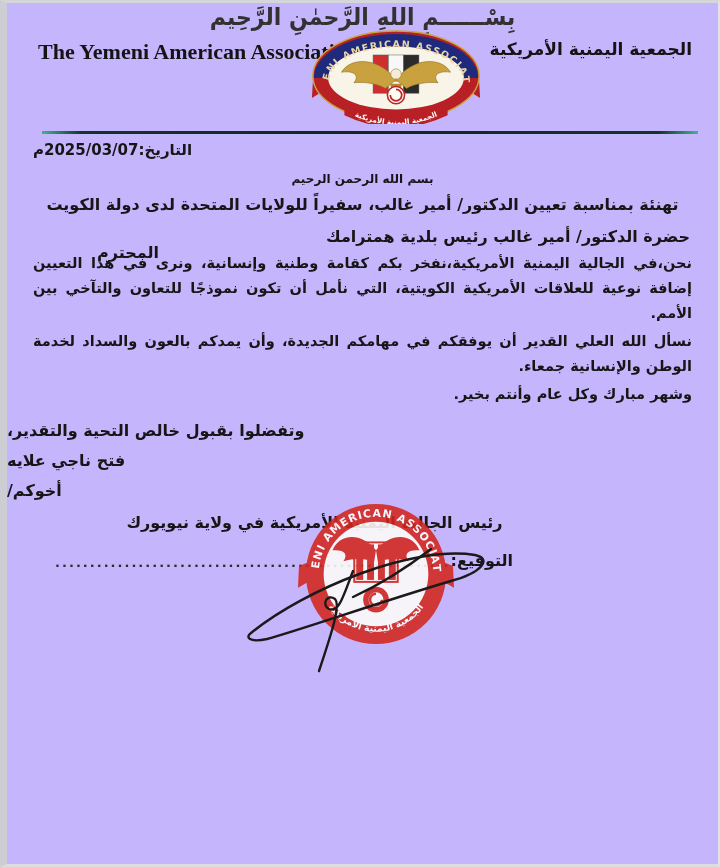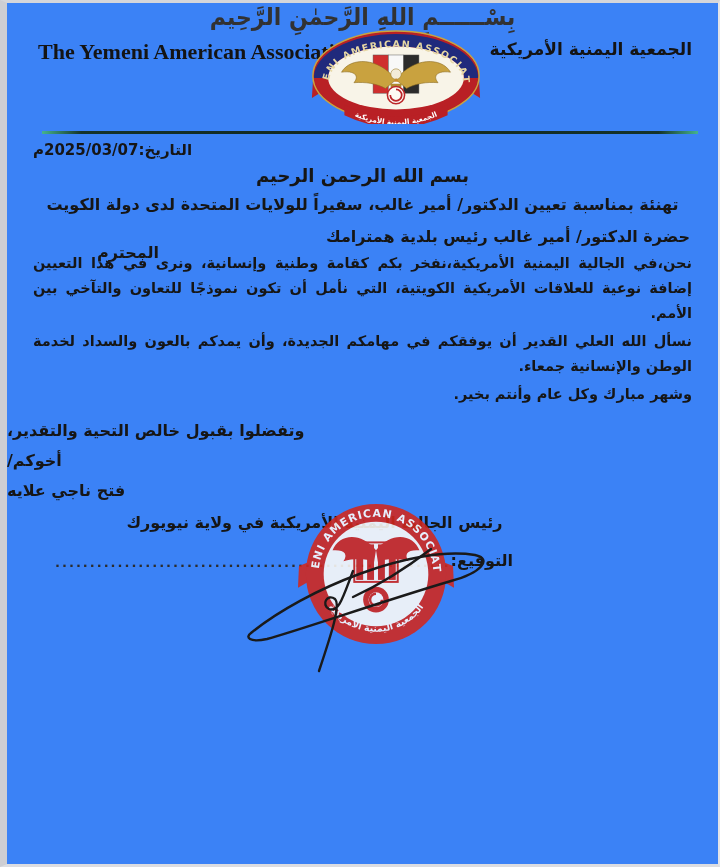--- a/index.html
+++ b/index.html
@@ -1,20 +1,20 @@
 <!DOCTYPE html>
 <html lang="ar"><head>
 <meta charset="utf-8">
 <style>
   html,body{margin:0;padding:0;background:#e9eaee;}
   .page{
     position:relative;
     width:720px;height:867px;
     margin:0;
-    background:#3b82f6;
+    background:#c4b5fd;
     box-sizing:border-box;
     border-left:7px solid #cdced3;
     border-top:3px solid #d5d6da;
     border-right:2px solid #e2e3e7;
     border-bottom:3px solid #dcdde1;
     overflow:hidden;
     font-family:"DejaVu Sans","Liberation Sans",sans-serif;
     color:#161616;
   }
   
@@ -41,21 +41,21 @@
     height:3px;margin:0 20px 0 35px;border:none;
     background:linear-gradient(90deg,#45b38d 0%,#15332a 6%,#112620 50%,#15332a 94%,#45b38d 100%);
   }
   .date-line{
     margin:7px 0 0 26px;
     direction:rtl;width:fit-content;
     font-weight:bold;font-size:15px;text-align:right;
   }
   
   .center-line{ text-align:center;font-weight:bold;direction:rtl; }
-  .basmala{margin-top:6px;font-size:18px;}
+  .basmala{margin-top:13px;font-size:12px;}
   .subject{margin-top:9px;font-size:16px;}
   .addressee-row{
     position:relative;margin:13px 28px 0 28px;direction:rtl;
     font-weight:bold;font-size:16px;
   }
   .honorific{position:absolute;left:62px;top:16px;}
   .salutation{margin:8px 28px 0 28px;direction:rtl;font-weight:bold;font-size:16px;}
   .body-paragraphs{
     margin:5px 26px 0 26px;direction:rtl;
     font-size:14.5px;font-weight:bold;line-height:25px;
@@ -151,22 +151,22 @@
 
 
   <div class="body-paragraphs">
     <p>نحن،في الجالية اليمنية الأمريكية،نفخر بكم كقامة وطنية وإنسانية، ونرى في هذا التعيين إضافة نوعية للعلاقات الأمريكية الكويتية، التي نأمل أن تكون نموذجًا للتعاون والتآخي بين الأمم.</p>
     <p>نسأل الله العلي القدير أن يوفقكم في مهامكم الجديدة، وأن يمدكم بالعون والسداد لخدمة الوطن والإنسانية جمعاء.</p>
     <p>وشهر مبارك وكل عام وأنتم بخير.</p>
   </div>
 
   <div class="closing-block">
     <div>وتفضلوا بقبول خالص التحية والتقدير،</div>
+    <div>فتح ناجي علايه</div>
     <div>أخوكم/</div>
-    <div>فتح ناجي علايه</div>
   </div>
 
   <div class="signature-area">
     <div class="signatory-title">رئيس الجالية اليمنية الأمريكية في ولاية نيويورك</div>
 
     <div class="sig-row">
       <span class="sig-label">التوقيع:</span>
       <span class="sig-dots">......................................................................................................</span>
     </div>
 

